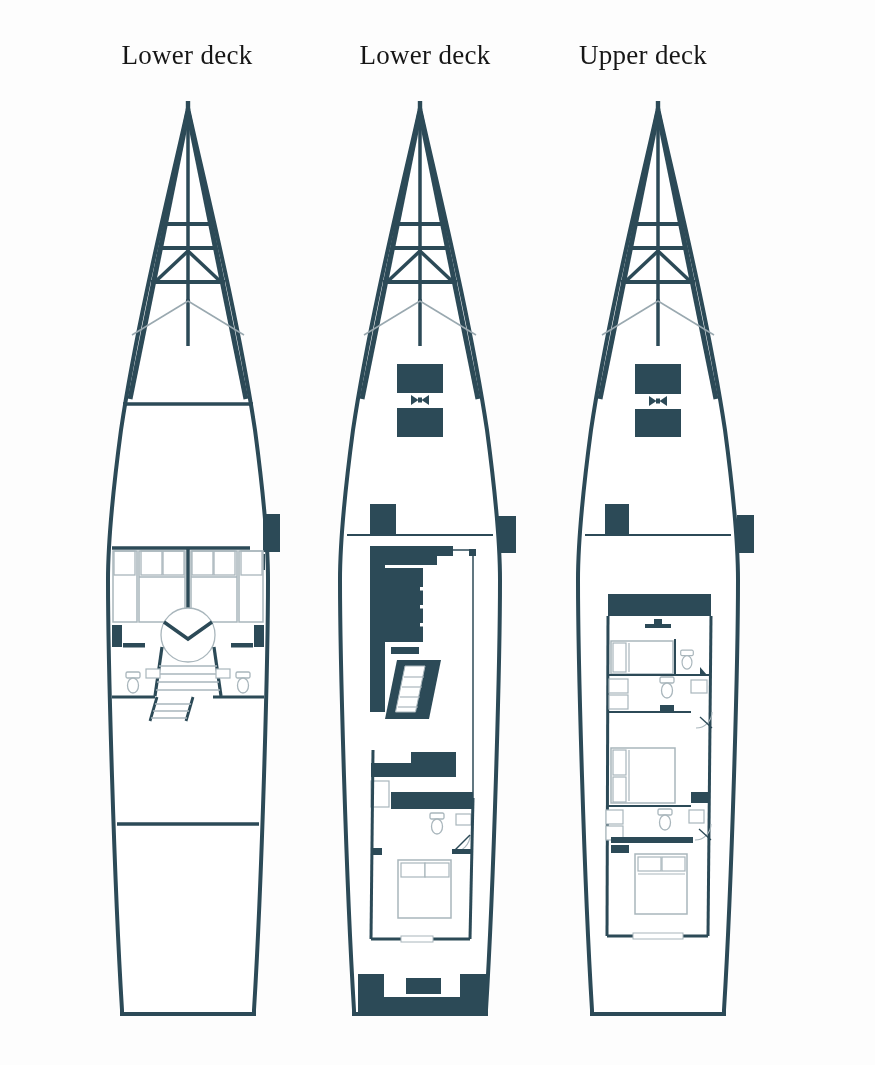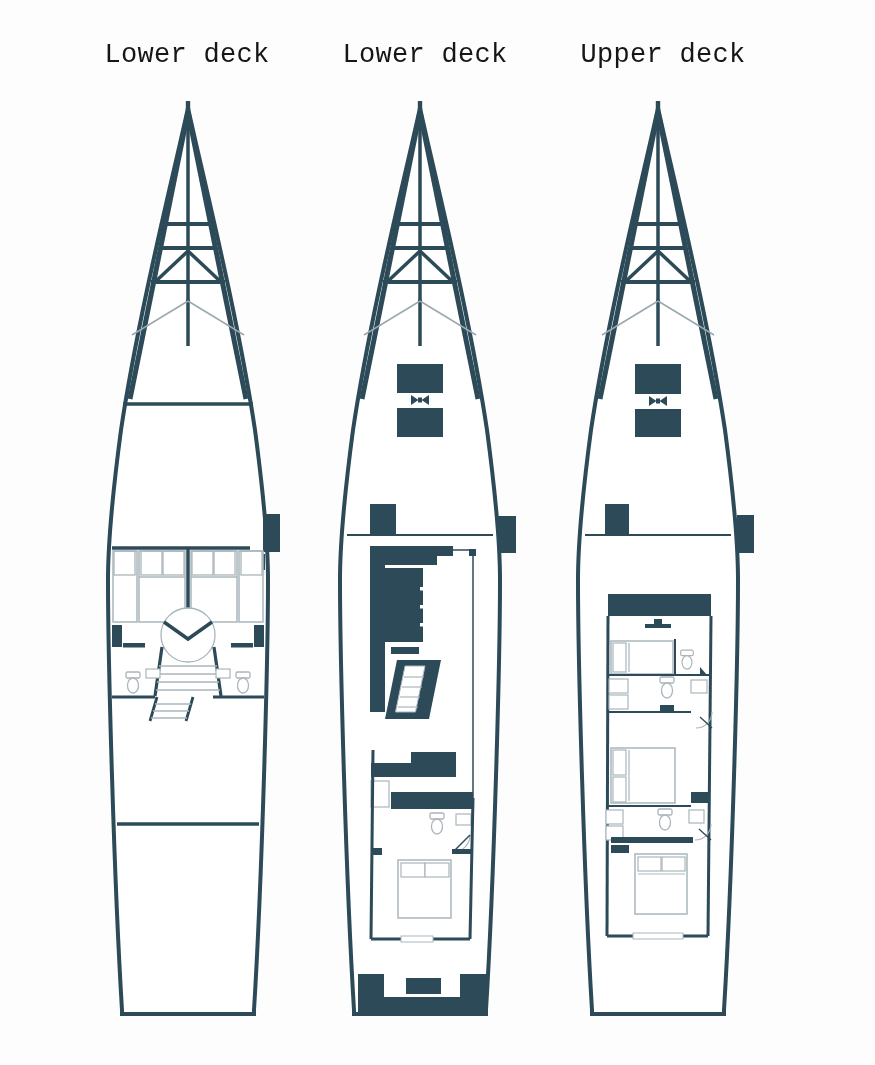--- a/index.html
+++ b/index.html
@@ -1,27 +1,27 @@
 <!DOCTYPE html>
 <html style="--ink: #2c4a57; --furniture: #a9b6bc; --lifeline: #9aa9b0; --label: #161616; --page-bg: #fdfdfd;"><head>
 <meta charset="utf-8">
 <style>
   html,body{margin:0;padding:0;background:#fff;}
   .canvas{
     position:relative;width:875px;height:1065px;overflow:hidden;
     background:var(--page-bg,#fdfdfd);
-    font-family:Liberation Mono, monospace;
+    font-family:Liberation Serif, serif;
   }
   .deck-label{
     position:absolute;top:40px;width:190px;text-align:center;
     font-size:27px;letter-spacing:.3px;color:var(--label,#161616);white-space:nowrap;
   }
   #label-lower{left:92px;}
   #label-main{left:330px;}
-  #label-upper{left:568px;}
+  #label-upper{left:548px;}
   .plan{position:absolute;top:98px;}
   #plan-lower{left:93px;}
   #plan-main{left:325px;}
   #plan-upper{left:563px;}
   
   .f-ink{fill:var(--ink);stroke:none;}
   .f-white{fill:#ffffff;}
   .f-none{fill:none;}
   .s-ink{stroke:var(--ink);}
   .s-fur{stroke:var(--furniture);}

